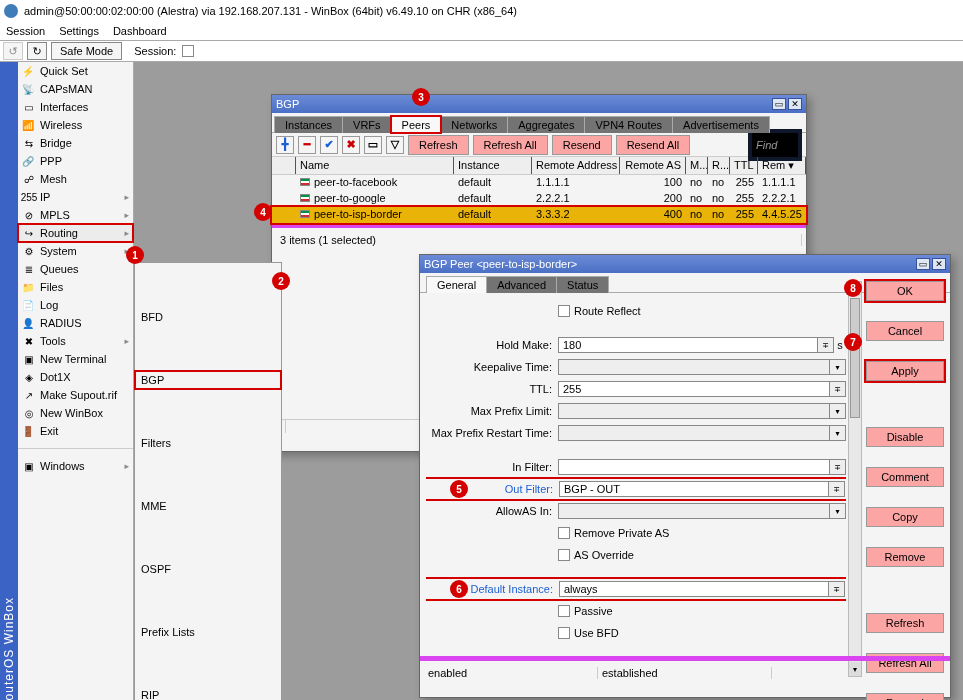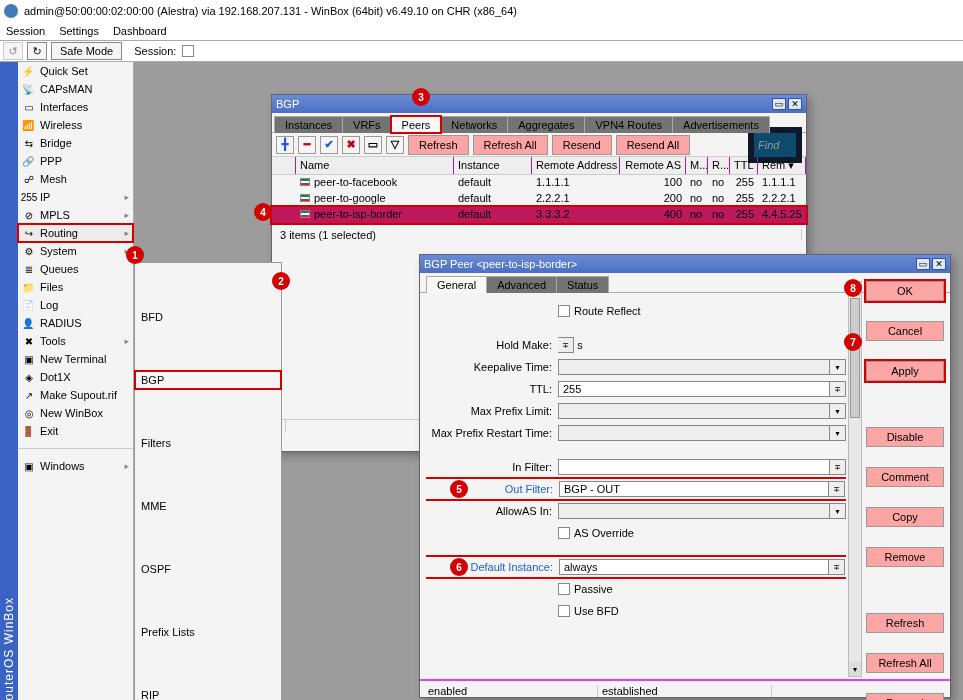--- a/index.html
+++ b/index.html
@@ -30,28 +30,28 @@
   .win-tb { height:18px; background:linear-gradient(#6b8bd6,#4a6fc4); color:#fff; display:flex; align-items:center; padding:0 4px; font-size:11px; }
   .win-tb .tbtns { margin-left:auto; display:flex; gap:2px; }
   .win-tb .tbtns div { width:14px; height:12px; background:#dfe7f4; color:#000; display:flex; align-items:center; justify-content:center; font-size:9px; border:1px solid #37529b; }
   .tabs { display:flex; height:20px; align-items:flex-end; padding:0 2px; border-bottom:1px solid #aaa; background:#f4f4f4; }
   .tab { padding:2px 10px; border:1px solid #aaa; border-bottom:none; background:#737373; margin-right:-1px; position:relative; top:1px; }
   .tab.active { background:#f8f8f8; z-index:1; }
   .tab.boxed { outline:2px solid #d40000; outline-offset:-1px; }
   .bgp-tools { height:24px; display:flex; align-items:center; gap:4px; padding:0 4px; border-bottom:1px solid #ccc; }
   .ibtn { width:18px; height:18px; border:1px solid #999; display:flex; align-items:center; justify-content:center; background:#f5f5f5; font-weight:bold; }
   .btn { height:20px; padding:0 10px; border:1px solid #999; background:#fca5a5; display:flex; align-items:center; }
-  .findbox { margin-left:auto; width:54px; height:18px; border:6px solid #0f172a; background:#0c4a6e; color:#999; font-style:italic; display:flex; align-items:center; padding:12px 4px; }
+  .findbox { margin-left:auto; width:54px; height:18px; border:4px solid #0f172a; background:#000000; color:#999; font-style:italic; display:flex; align-items:center; padding:12px 4px; }
   .gridhdr { display:flex; height:18px; background:#eee; border-bottom:1px solid #ccc; font-size:11px; }
   .gridhdr > div { border-right:1px solid #a21caf; padding:2px 4px; overflow:hidden; white-space:nowrap; }
   .gridrow { display:flex; height:16px; font-size:11px; }
   .gridrow > div { padding:1px 4px; overflow:hidden; white-space:nowrap; }
-  .gridrow.sel { background:#be185d; }
+  .gridrow.sel { background:#eab308; }
   .gridrow .flag { width:10px; height:8px; background:linear-gradient(to bottom,#009246 33%,#fff 33%,#fff 66%,#ce2b37 66%); display:inline-block; margin-right:4px; border:1px solid #888; }
-  .statusbar { display:flex; height:18px; border-top:2px solid #d946ef; align-items:flex-start; padding:4px 4px; }
+  .statusbar { display:flex; height:18px; border-top:5px solid #d946ef; align-items:flex-end; padding:18px 4px; }
   .statusbar > div { flex:1; border-right:1px solid #ccc; padding:0 4px; }
 
   .fld { display:flex; align-items:center; height:20px; margin:2px 0; }
   .fld .lab { width:132px; text-align:right; padding-right:6px; }
   .fld .inp { flex:1; height:16px; border:1px solid #888; background:#fff; padding:0 4px; display:flex; align-items:center; }
   .fld .dd { width:16px; height:16px; border:1px solid #888; border-left:none; background:#eee; display:flex; align-items:center; justify-content:center; font-size:8px; }
   .fld .u { width:12px; text-align:center; }
   .fld.boxed { outline:2px solid #d40000; outline-offset:0px; padding:1px; }
   .chk { width:12px; height:12px; border:1px solid #888; background:#fff; margin-right:4px; }
   .sidebtns { position:absolute; right:6px; top:26px; width:78px; display:flex; flex-direction:column; gap:20px; }
@@ -293,20 +293,23 @@
 
       <div style="position:absolute; left:6px; top:44px; right:104px; bottom:20px; overflow:hidden">
         <div class="fld">
             <span class="lab"></span>
             <div class="chk"></div>
             <span>Route Reflect</span>
           </div>
 
         <div class="fld" style="margin-top:14px">
           <span class="lab">Hold Make:</span>
+          <div class="inp">
+              <span>180</span>
+            </div>
           <div class="dd">∓</div>
           <span class="u">s</span>
         </div>
         <div class="fld">
           <span class="lab">Keepalive Time:</span>
           <div class="inp" style="background:#eee"></div>
           <div class="dd">▾</div>
         </div>
         <div class="fld">
           <span class="lab">TTL:</span>
@@ -337,20 +340,25 @@
               <span>BGP - OUT</span>
             </div>
           <div class="dd">∓</div>
           <div class="callout" style="position:absolute;left:24px;">5</div>
         </div>
         <div class="fld">
           <span class="lab">AllowAS In:</span>
           <div class="inp" style="background:#eee"></div>
           <div class="dd">▾</div>
         </div>
+        <div class="fld">
+            <span class="lab"></span>
+            <div class="chk"></div>
+            <span>Remove Private AS</span>
+          </div>
         <div class="fld">
             <span class="lab"></span>
             <div class="chk"></div>
             <span>AS Override</span>
           </div>
 
         <div class="fld boxed" style="margin-top:14px">
           <span class="lab" style="color:#1b5fd6">Default Instance:</span>
           <div class="inp">
               <span>always</span>

